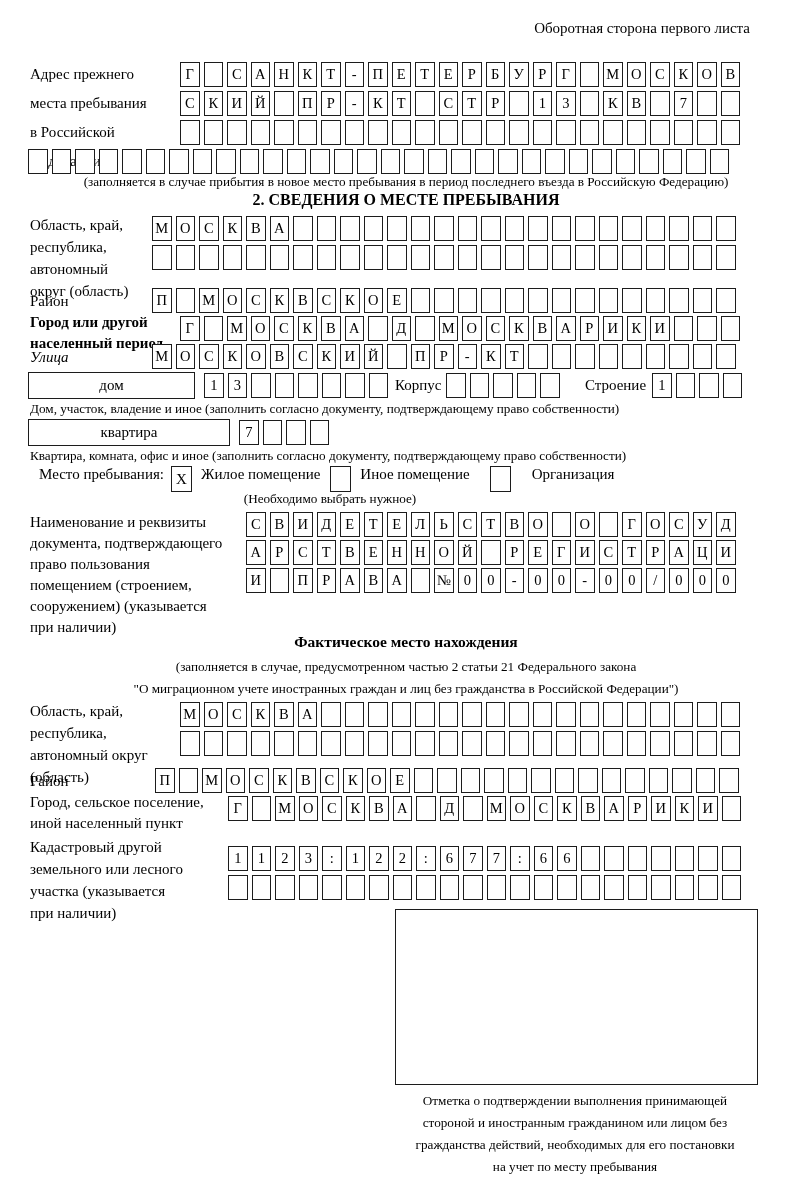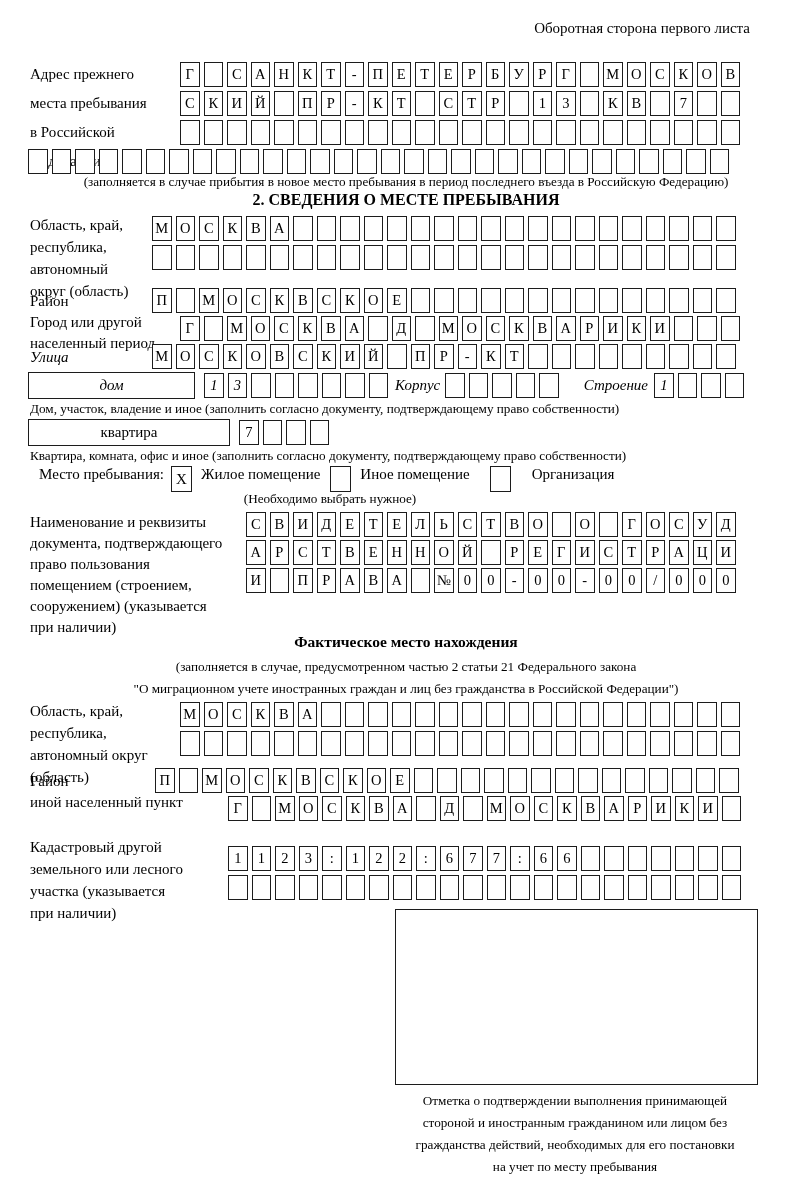--- a/index.html
+++ b/index.html
@@ -240,21 +240,21 @@
     <span class="cell"></span>
     <span class="cell"></span>
     <span class="cell"></span>
     <span class="cell"></span>
     <span class="cell"></span>
     <span class="cell"></span>
     <span class="cell"></span>
     <span class="cell"></span>
   </div>
 
-<div class="abs lbl lbl21" style="top:312px;left:30px;width:150px;">
+<div class="abs lbl lbl21" style="top:312px;left:30px;width:150px;font-weight:bold;">
     <div>Город или другой</div>
     <div>населенный период</div>
   </div>
 <div class="abs cellrow" style="top:316px;left:180px;">
     <span class="cell">Г</span>
     <span class="cell"></span>
     <span class="cell">М</span>
     <span class="cell">О</span>
     <span class="cell">С</span>
     <span class="cell">К</span>
@@ -300,21 +300,21 @@
     <span class="cell"></span>
     <span class="cell"></span>
     <span class="cell"></span>
     <span class="cell"></span>
     <span class="cell"></span>
     <span class="cell"></span>
     <span class="cell"></span>
     <span class="cell"></span>
   </div>
 
-<div class="abs" style="top:372px;left:28px;display:flex;align-items:center;font-style:italic;">
+<div class="abs" style="top:372px;left:28px;display:flex;align-items:center;">
   <div class="widebox" style="width:167px;">дом</div>
   <div class="cellrow" style="margin-left:9px;">
       <span class="cell">1</span>
       <span class="cell">3</span>
       <span class="cell"></span>
       <span class="cell"></span>
       <span class="cell"></span>
       <span class="cell"></span>
       <span class="cell"></span>
       <span class="cell"></span>
@@ -525,20 +525,21 @@
     <span class="cell"></span>
     <span class="cell"></span>
     <span class="cell"></span>
     <span class="cell"></span>
     <span class="cell"></span>
     <span class="cell"></span>
     <span class="cell"></span>
   </div>
 
 <div class="abs lbl lbl21" style="top:792px;left:30px;width:195px;">
+    <div>Город, сельское поселение,</div>
     <div>иной населенный пункт</div>
   </div>
 <div class="abs cellrow" style="top:796px;left:228px;">
     <span class="cell">Г</span>
     <span class="cell"></span>
     <span class="cell">М</span>
     <span class="cell">О</span>
     <span class="cell">С</span>
     <span class="cell">К</span>
     <span class="cell">В</span>

